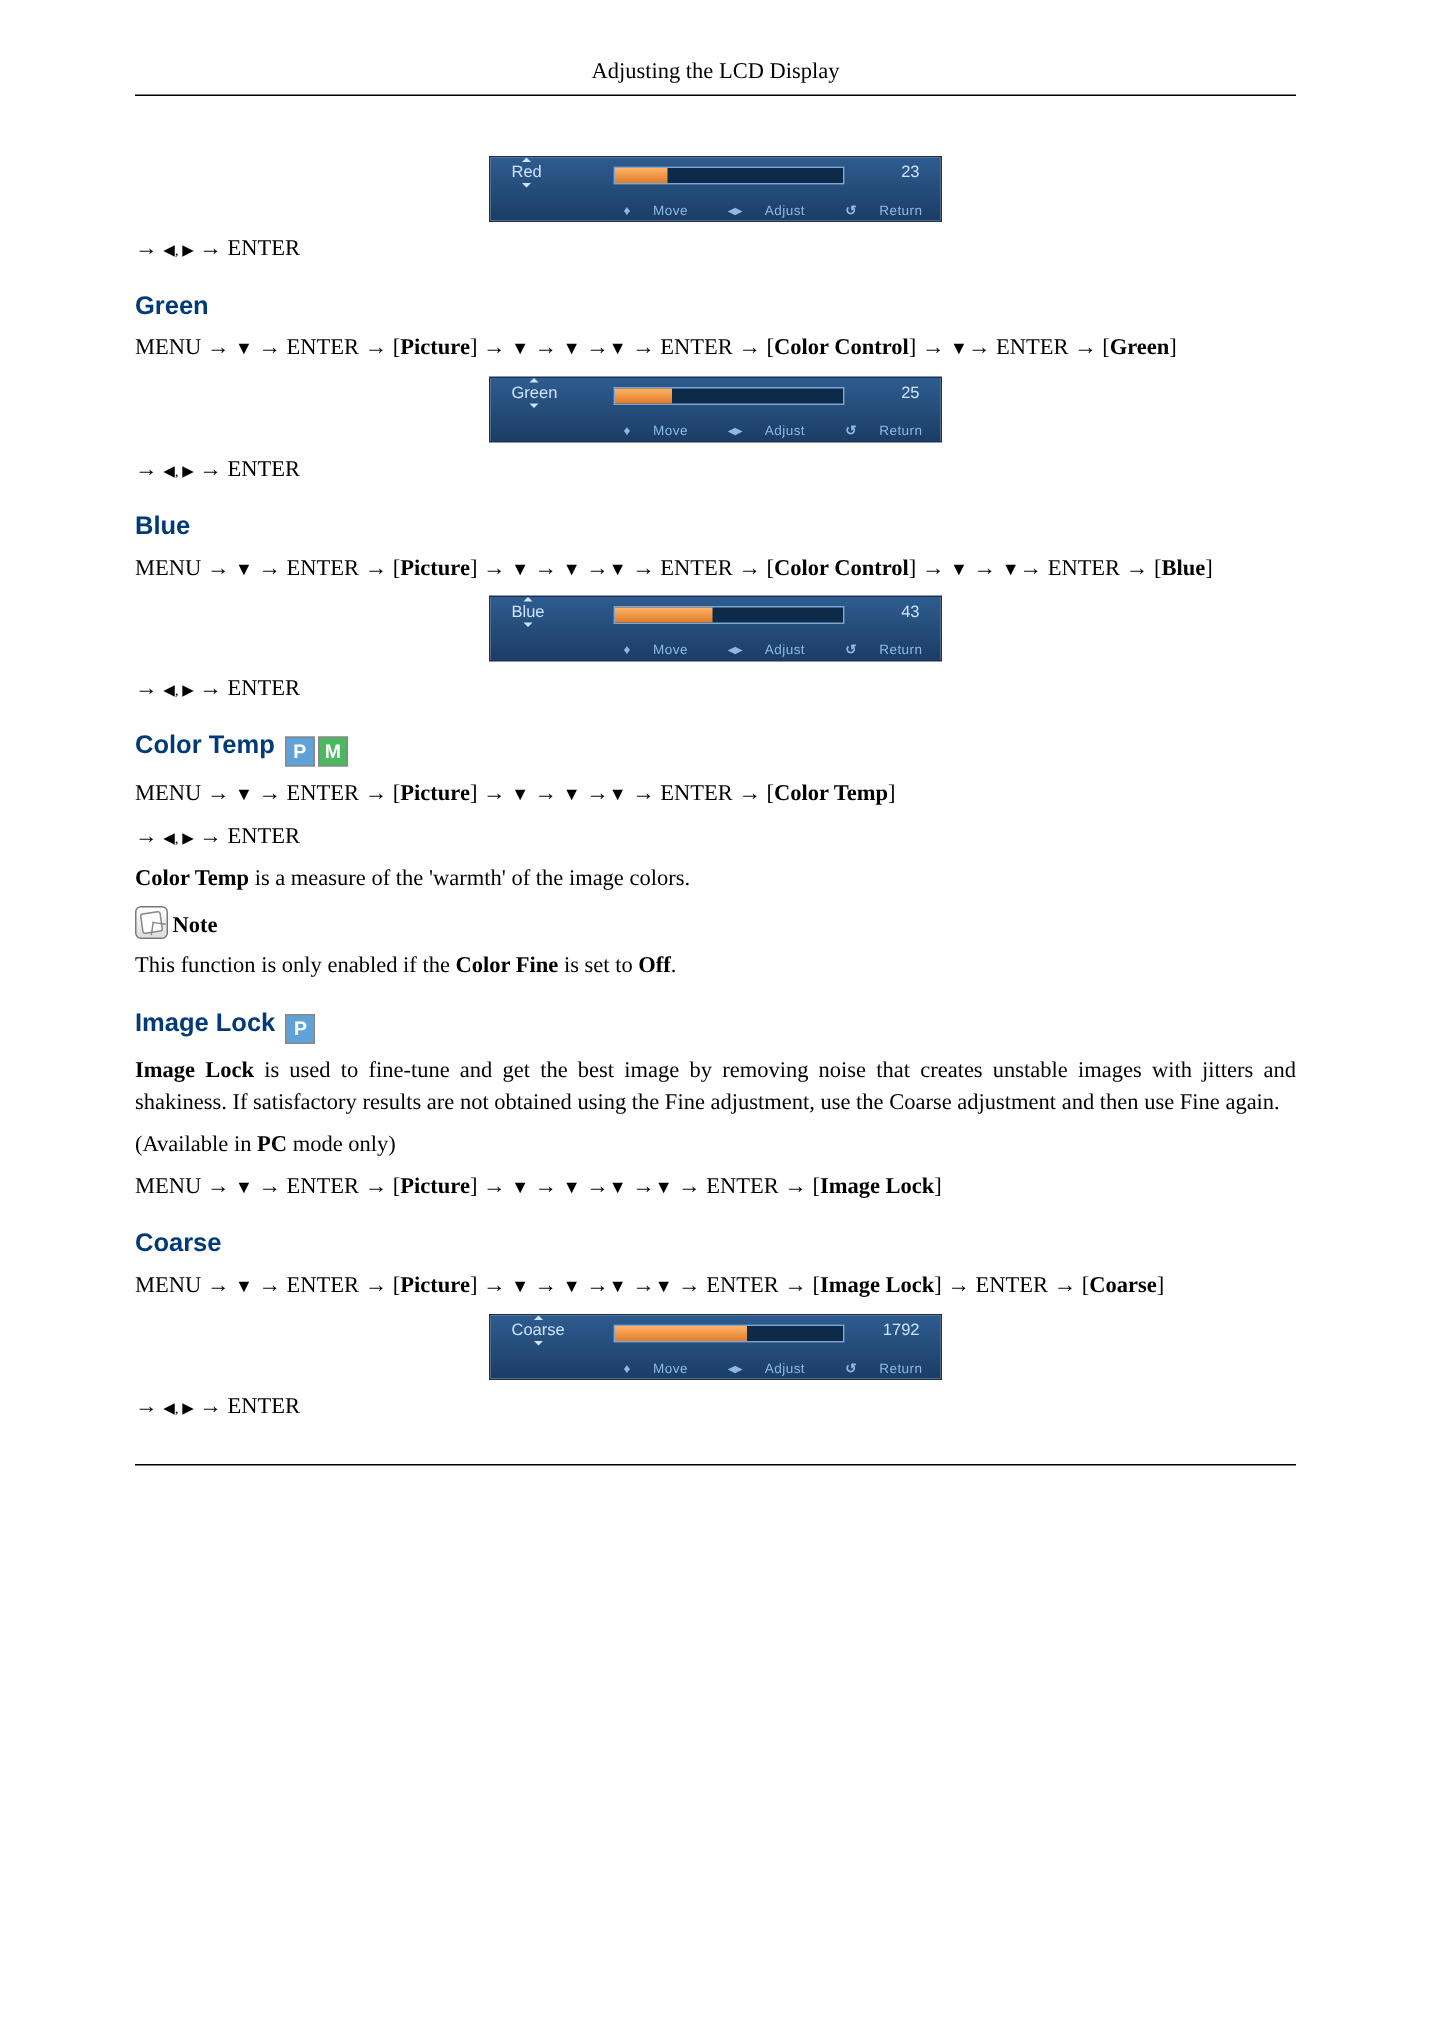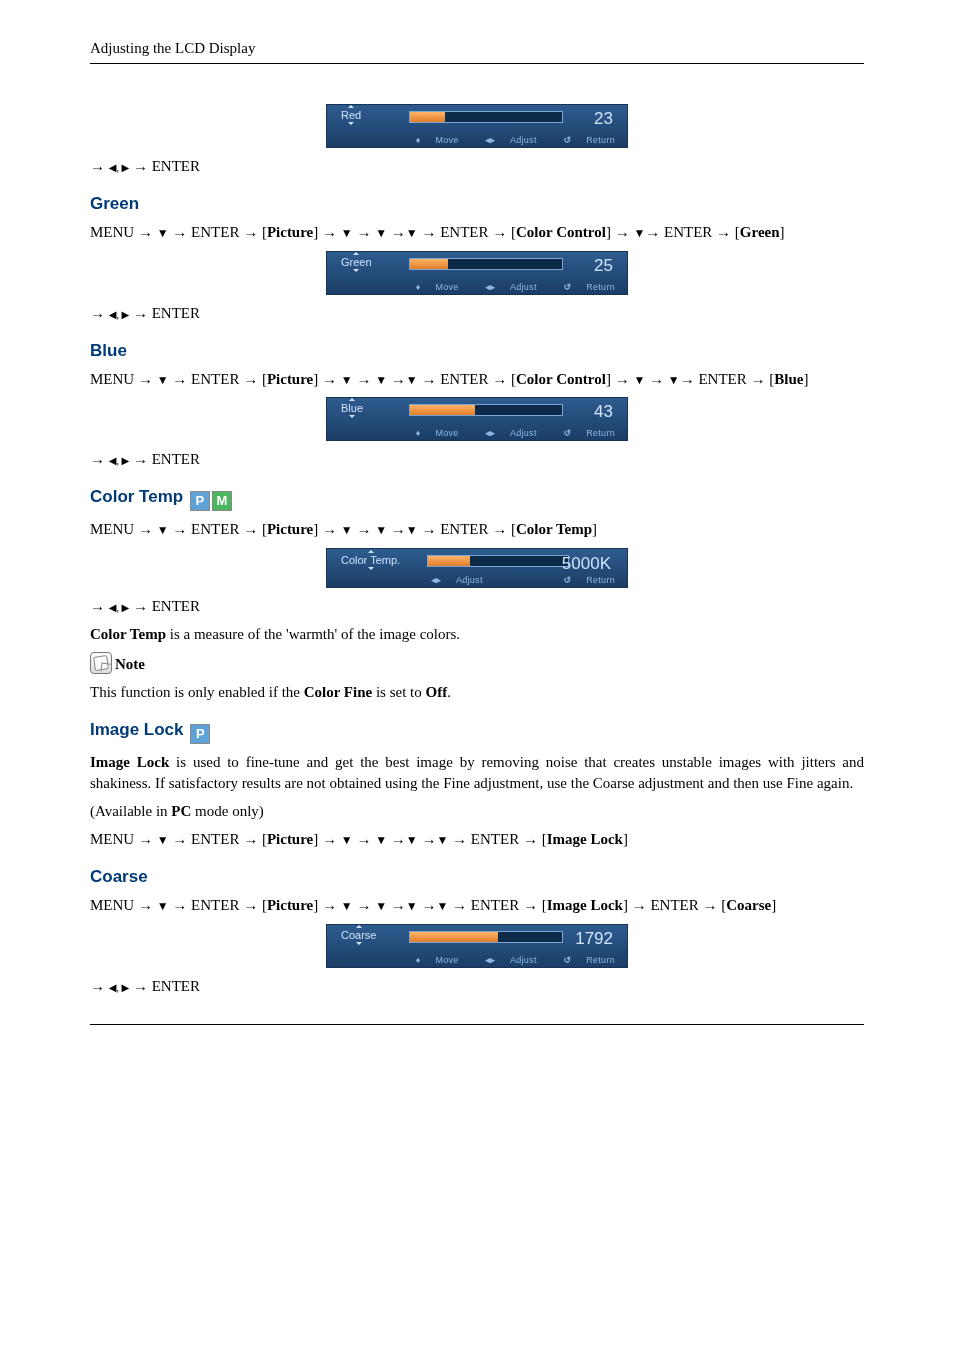--- a/index.html
+++ b/index.html
@@ -1,34 +1,34 @@
 <!DOCTYPE html>
 <html><head>
 <meta charset="utf-8">
 <style>
 html,body{margin:0;padding:0;background:#fff;font-family:"Times New Roman",Times,serif;color:#000}
 .page{width:954px;min-height:1350px;margin:0 auto;padding:40px 90px 30px 90px;box-sizing:border-box;position:relative}
-.hdr{text-align:left;font-size:15px;border-bottom:1.5px solid #000;padding-bottom:6px;margin-bottom:40px}
+.hdr{text-align:center;font-size:15px;border-bottom:1.5px solid #000;padding-bottom:6px;margin-bottom:40px}
 .sec-title{color:#003a78;font-family:Arial,Helvetica,sans-serif;font-weight:bold;font-size:17px;margin:18px 0 8px 0}
 .sec-title .icon-box{display:inline-block;width:18px;height:18px;vertical-align:-3px;color:#fff;font-weight:bold;font-size:13px;text-align:center;line-height:18px;border:1px solid #888;margin-left:2px}
 .p-icon{background:#5fa2d8}
 .m-icon{background:#4db660}
 .indent{margin-left:70px;font-size:15px}
 .para{margin:8px 0;line-height:1.35}
 .seq{white-space:normal}
 .tri-dn{font-size:12px}
 .tri-sm{font-size:10px}
 .bold{font-weight:bold}
 .osd{width:300px;height:42px;margin:6px auto 2px auto;background:linear-gradient(180deg,#2e5c8f 0%,#1b3d66 100%);border:1px solid #1a3355;position:relative;font-family:Liberation Sans, sans-serif}
 .osd-label{position:absolute;left:14px;top:4px;font-size:11px;color:#cfe4ff}
 .osd-label::before{content:"";position:absolute;left:50%;top:-4px;margin-left:-3px;border-left:3px solid transparent;border-right:3px solid transparent;border-bottom:3px solid #cfe4ff}
 .osd-label::after{content:"";position:absolute;left:50%;bottom:-4px;margin-left:-3px;border-left:3px solid transparent;border-right:3px solid transparent;border-top:3px solid #cfe4ff}
 .osd-bar{position:absolute;left:82px;top:6px;width:152px;height:10px;background:#0e2a49;border:1px solid #7aa7d6}
 .osd-fill{height:100%;background:linear-gradient(180deg,#ffb366,#e07d2b)}
-.osd-val{position:absolute;right:14px;top:4px;font-size:17px;color:#cfe4ff}
+.osd-val{position:absolute;right:14px;top:4px;font-size:11px;color:#cfe4ff}
 .osd-hints{position:absolute;left:0;right:0;bottom:2px;text-align:right;font-size:9px;color:#8cb9e8;letter-spacing:.3px}
 .osd-hints span{margin:0 6px}
 .osd-hints .sym{font-weight:bold}
 .osd-wide .osd-bar{left:100px;width:140px}
 .osd-wide .osd-val{right:16px}
 .osd-t{height:38px}
 .osd-t .osd-label{top:5px}
 .osd-t .osd-bar{top:6px}
 .osd-t .osd-val{top:5px}
 .osd-t .osd-hints{font-size:9px}
@@ -100,31 +100,20 @@
   <span>→</span> <span class="tri-sm">◀, ▶</span> <span>→</span> <span>ENTER</span>
 </div>
 
 <div class="sec-title">
   <span>Color Temp</span>
   <span class="icon-box p-icon">P</span><span class="icon-box m-icon">M</span>
 </div>
 <div class="indent para seq">
   <span>MENU</span> <span>→</span> <span class="tri-dn">▼</span> <span>→</span> <span>ENTER</span> <span>→</span> [<span class="bold">Picture</span>] <span>→</span> <span class="tri-dn">▼</span> <span>→</span> <span class="tri-dn">▼</span> <span>→</span><span class="tri-dn">▼</span> <span>→</span> <span>ENTER</span> <span>→</span> [<span class="bold">Color Temp</span>]
 </div>
-<div class="osd osd-wide osd-t">
-  <span class="osd-label" style="left:14px">Color Temp.</span>
-  <div class="osd-bar">
-        <div class="osd-fill" style="width: 30%;"></div>
-      </div>
-  <span class="osd-val">5000K</span>
-  <div class="osd-hints">
-    <span style="margin-left:40px"><span class="sym">◂▸</span> <span>Adjust</span></span>
-    <span style="margin-left:60px"><span class="sym">↺</span> <span>Return</span></span>
-  </div>
-</div>
 <div class="indent para seq">
   <span>→</span> <span class="tri-sm">◀, ▶</span> <span>→</span> <span>ENTER</span>
 </div>
 <div class="indent para">
   <span class="bold">Color Temp</span><span> is a measure of the 'warmth' of the image colors.</span>
 </div>
 <div class="indent note-row">
   <span class="note-ico"></span><span class="bold">Note</span>
 </div>
 <div class="indent para">

